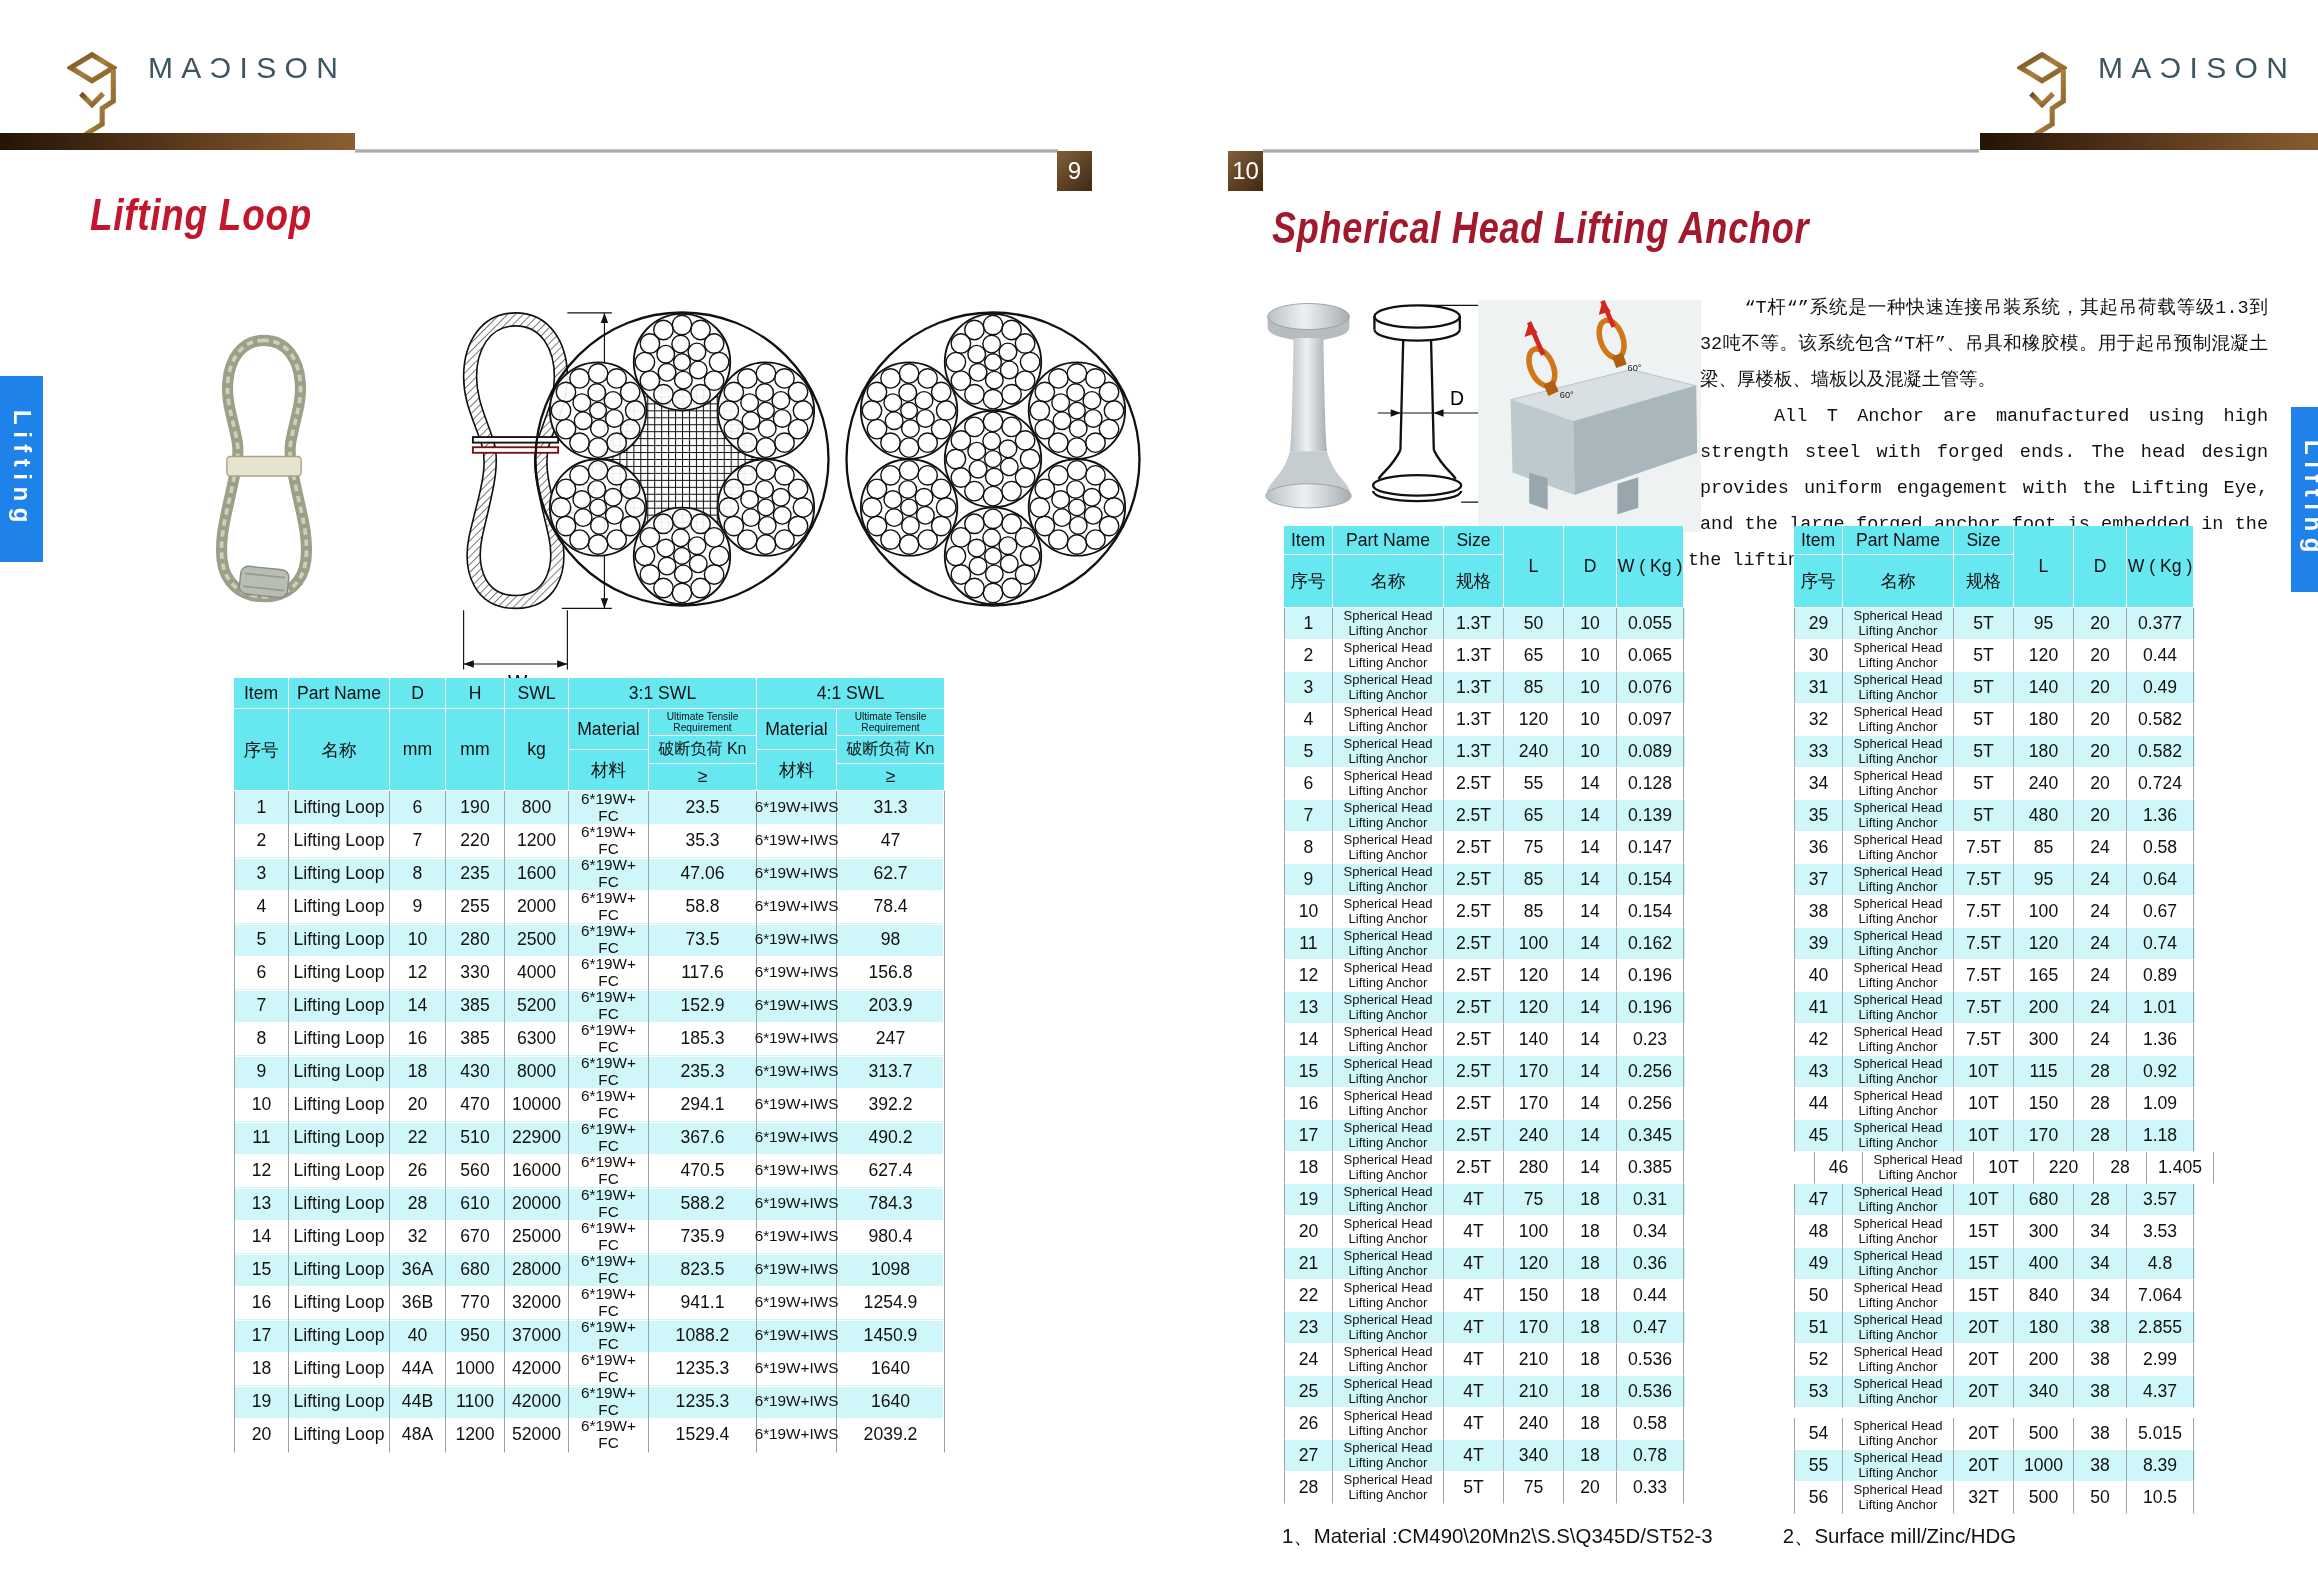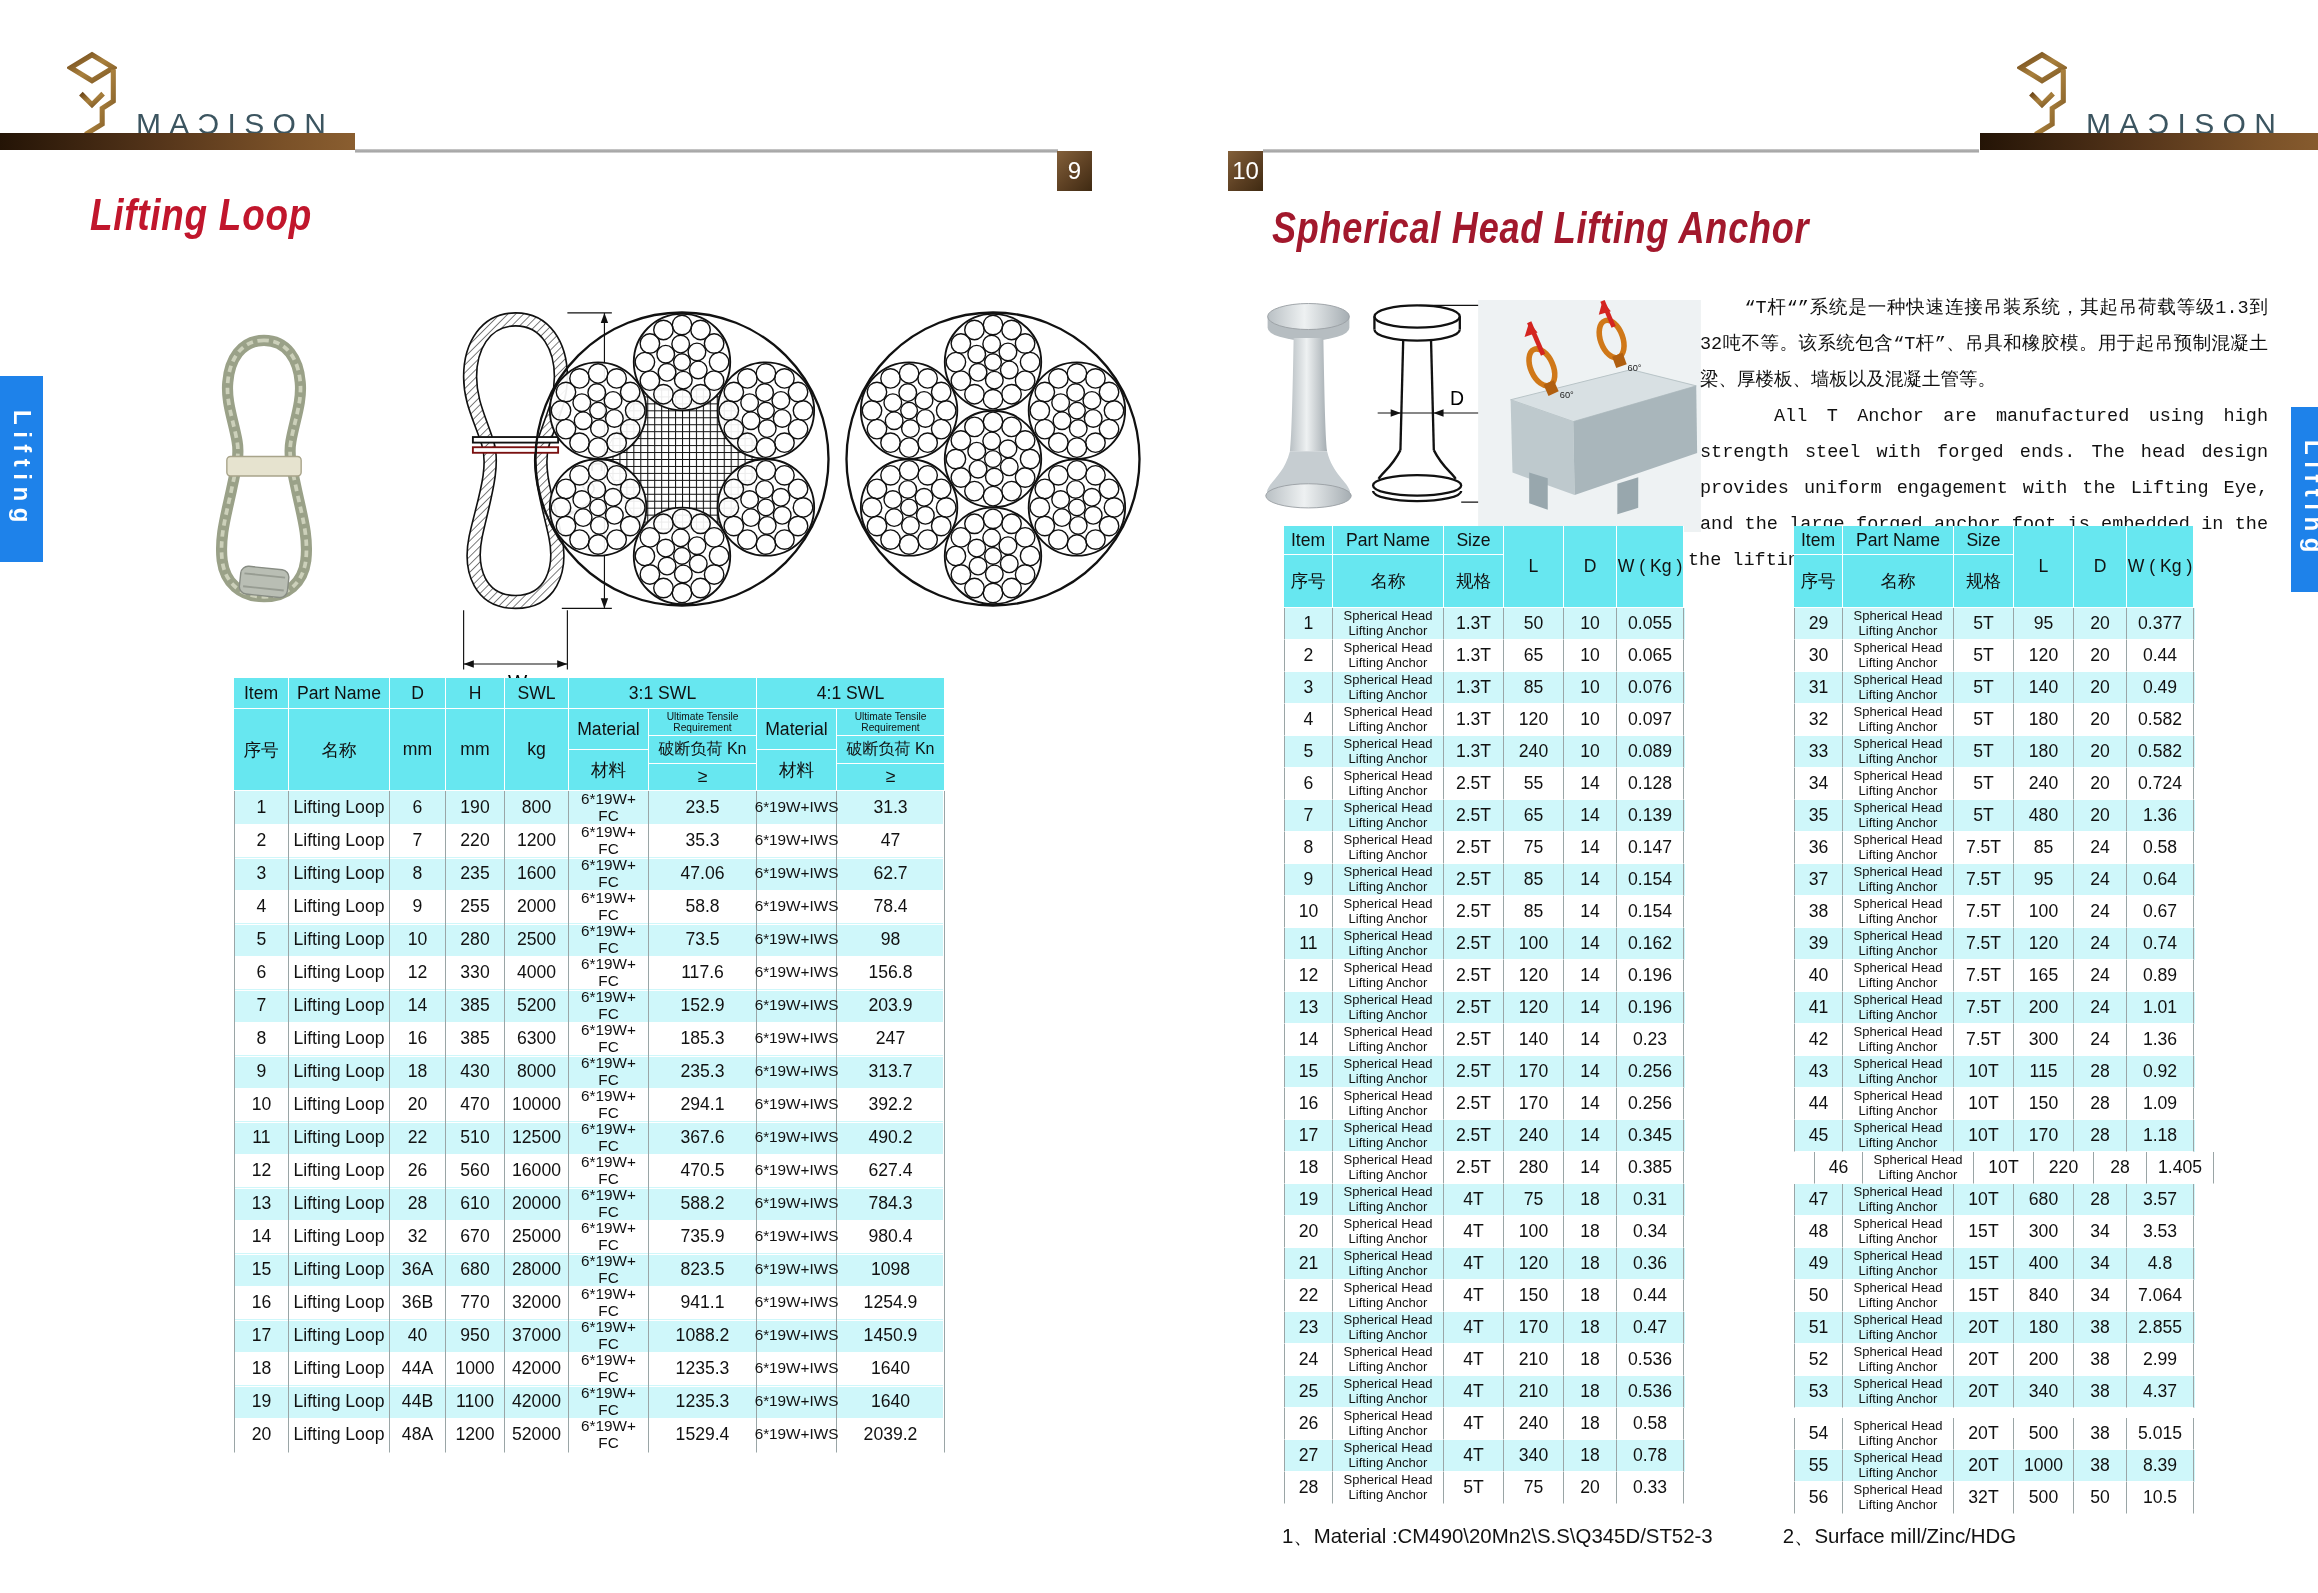--- a/index.html
+++ b/index.html
@@ -5,21 +5,21 @@
   html,body{margin:0;padding:0;background:#fff;}
   #canvas{position:relative;width:2333px;height:1594px;background:#fff;overflow:hidden;
           font-family:"Liberation Sans", sans-serif;color:#111;}
   .abs{position:absolute;}
 
   
   .bar{position:absolute;height:16.7px;top:133px;background:linear-gradient(90deg,#241406,#55351a 45%,#7a5128 80%,#8a5e30);}
   .grayline{position:absolute;top:149px;height:3.7px;background:linear-gradient(#cfcfcf,#9c9c9c 55%,#e2e2e2);}
   .badge{position:absolute;top:151px;width:35px;height:40px;display:flex;align-items:center;justify-content:center;
          background:linear-gradient(135deg,#83603a,#5d4023 55%,#3f2a12);color:#fff;font-size:24px;}
-  .brand{position:absolute;display:flex;align-items:flex-end;gap:19px;}
+  .brand{position:absolute;display:flex;align-items:flex-start;gap:31px;}
   .brandtext{font-size:30px;letter-spacing:8.3px;color:#3c5560;font-weight:500;}
 
   .pgtitle{position:absolute;font-style:italic;font-weight:900;transform:scaleX(.82);transform-origin:left;
            letter-spacing:0.9px;white-space:nowrap;}
   .vtab{position:absolute;width:43px;background:#1e82ea;color:#fff;display:flex;align-items:center;justify-content:center;
         writing-mode:vertical-rl;font-size:24px;font-weight:800;letter-spacing:6.5px;}
 
   
   .lrow{display:grid;grid-template-columns:55px 101px 56px 59px 64px 80px 108px 80px 108px;}
   .rrow{display:grid;grid-template-columns:49px 111px 60px 60px 53px 67px;}
@@ -582,21 +582,21 @@
           <div class="bc small">6*19W+ FC</div>
           <div class="bc">294.1</div>
           <div class="bc small">6*19W+IWS</div>
           <div class="bc">392.2</div>
         </div>
         <div class="lrow row-odd" style="height: 33px;">
           <div class="bc first">11</div>
           <div class="bc">Lifting Loop</div>
           <div class="bc">22</div>
           <div class="bc">510</div>
-          <div class="bc">12500</div>
+          <div class="bc">22900</div>
           <div class="bc small">6*19W+ FC</div>
           <div class="bc">367.6</div>
           <div class="bc small">6*19W+IWS</div>
           <div class="bc">490.2</div>
         </div>
         <div class="lrow row-even" style="height: 33px;">
           <div class="bc first">12</div>
           <div class="bc">Lifting Loop</div>
           <div class="bc">26</div>
           <div class="bc">560</div>

